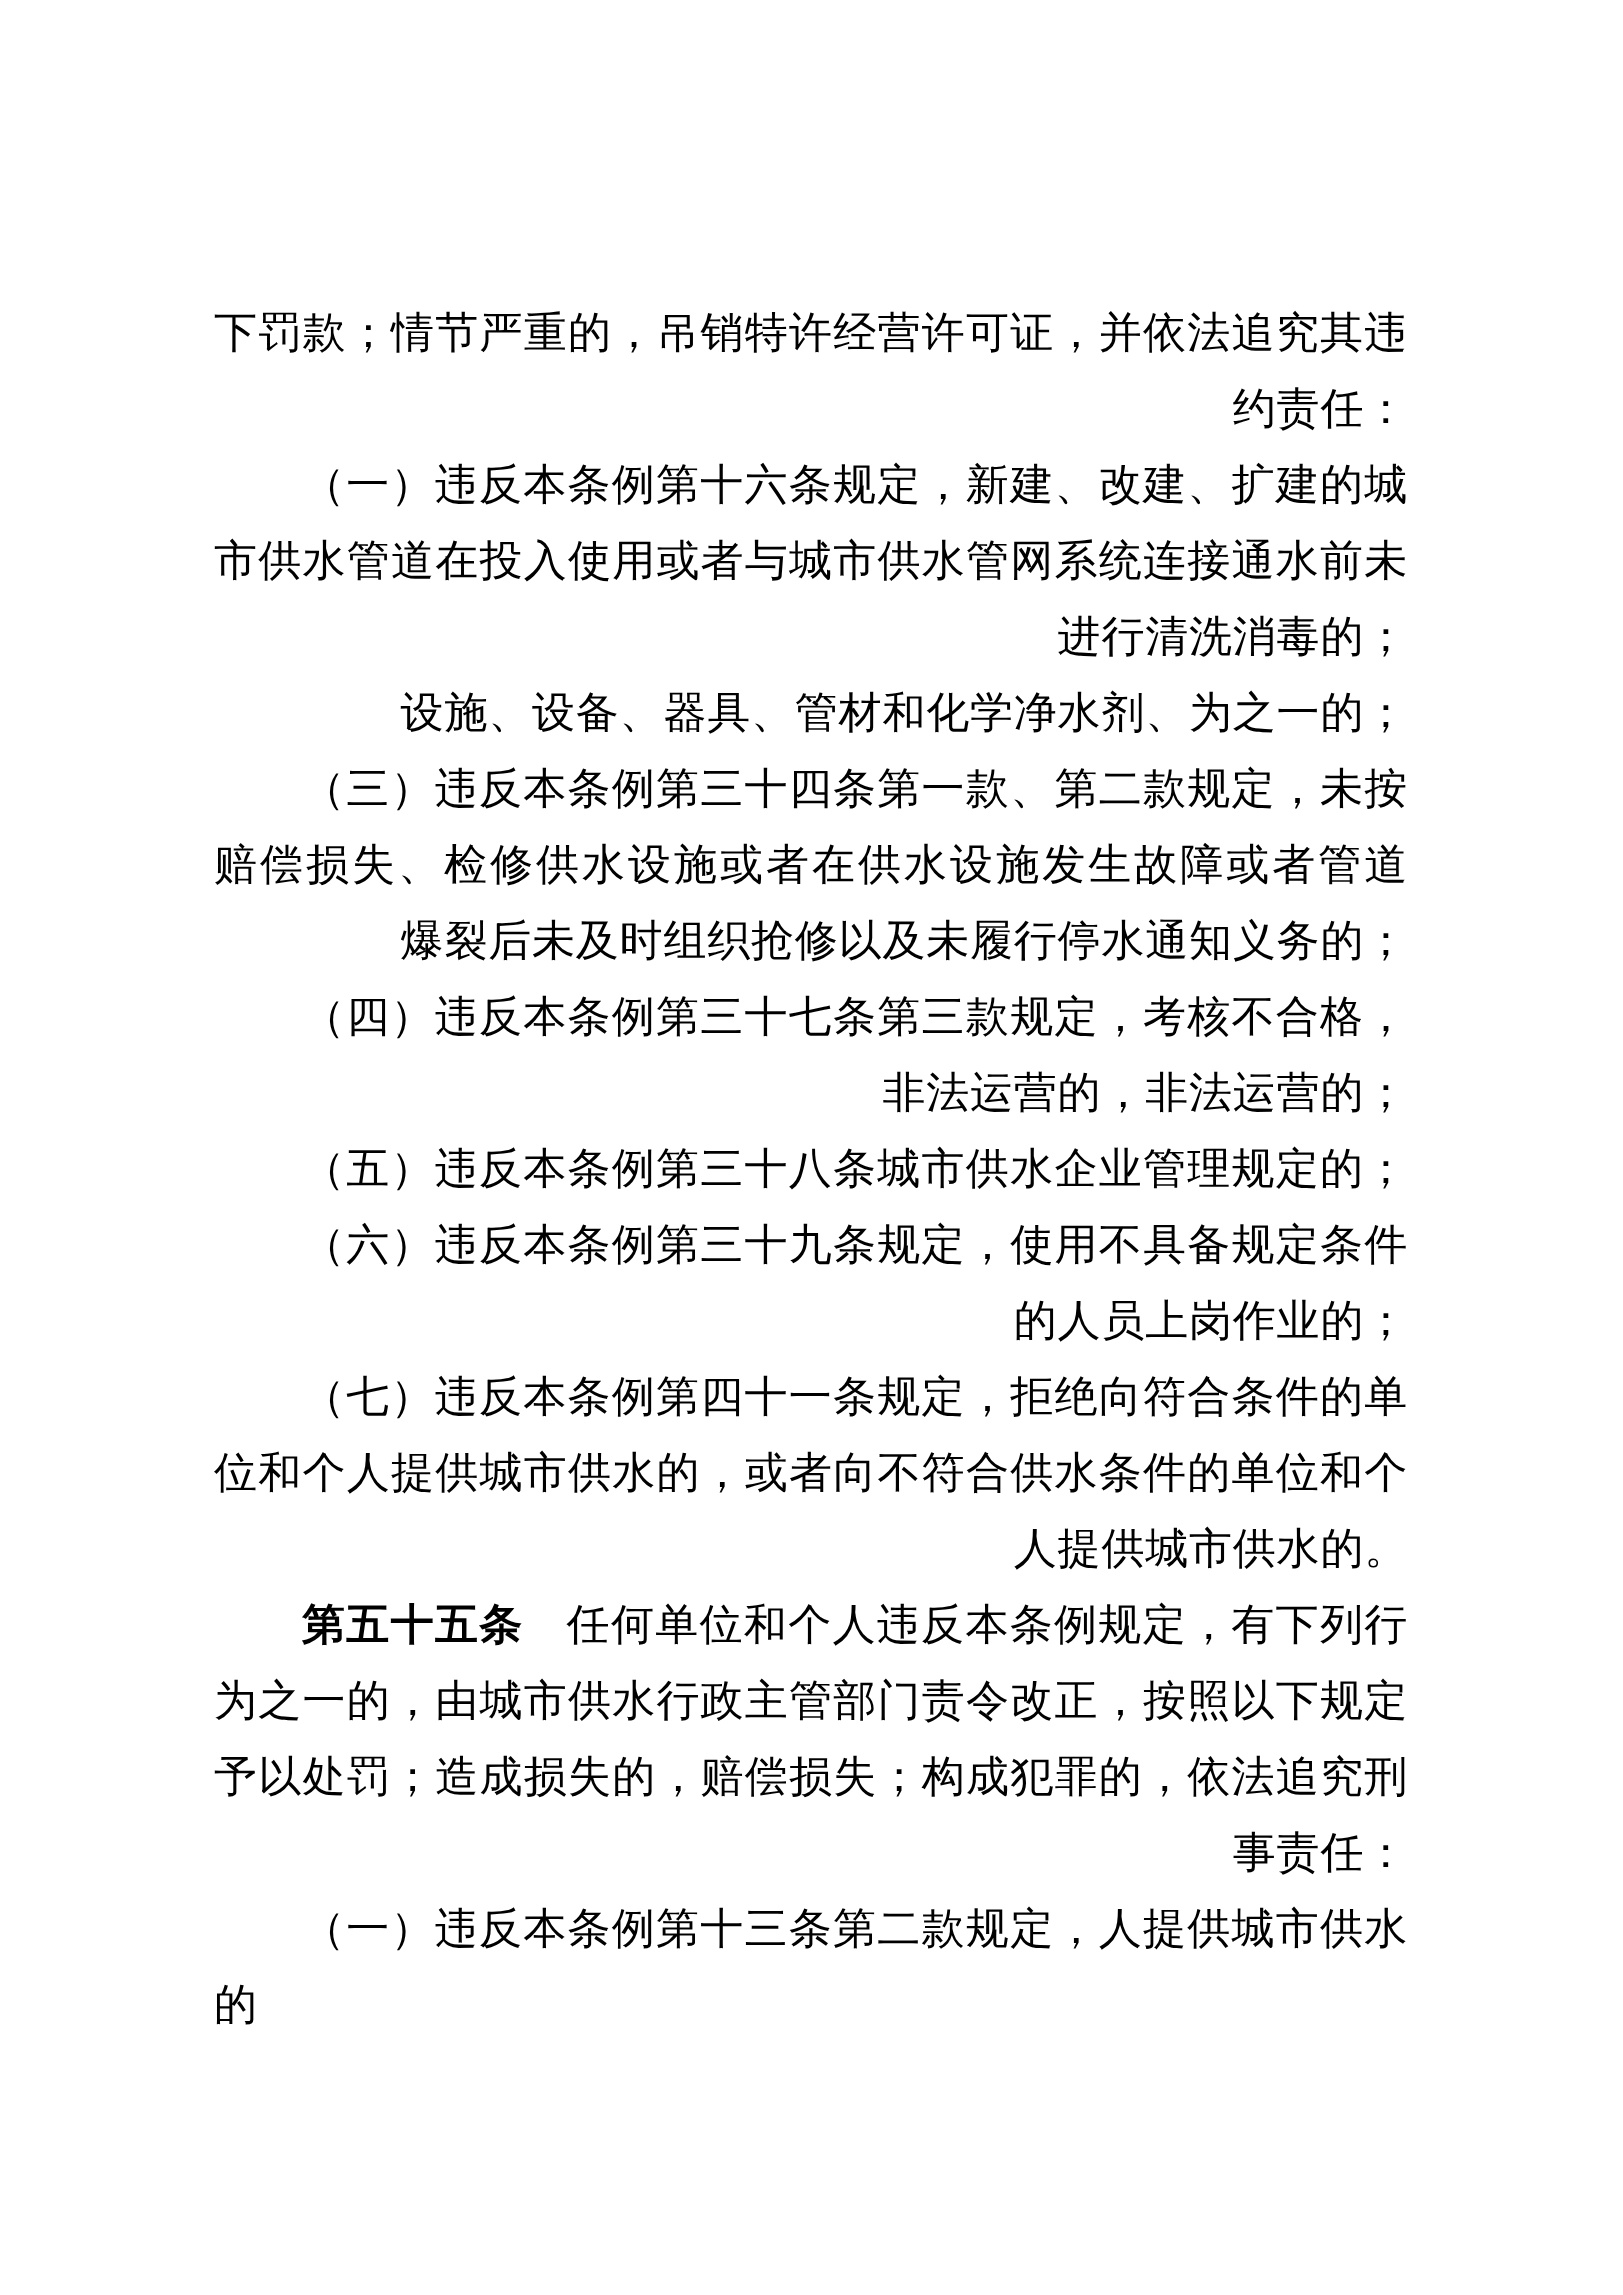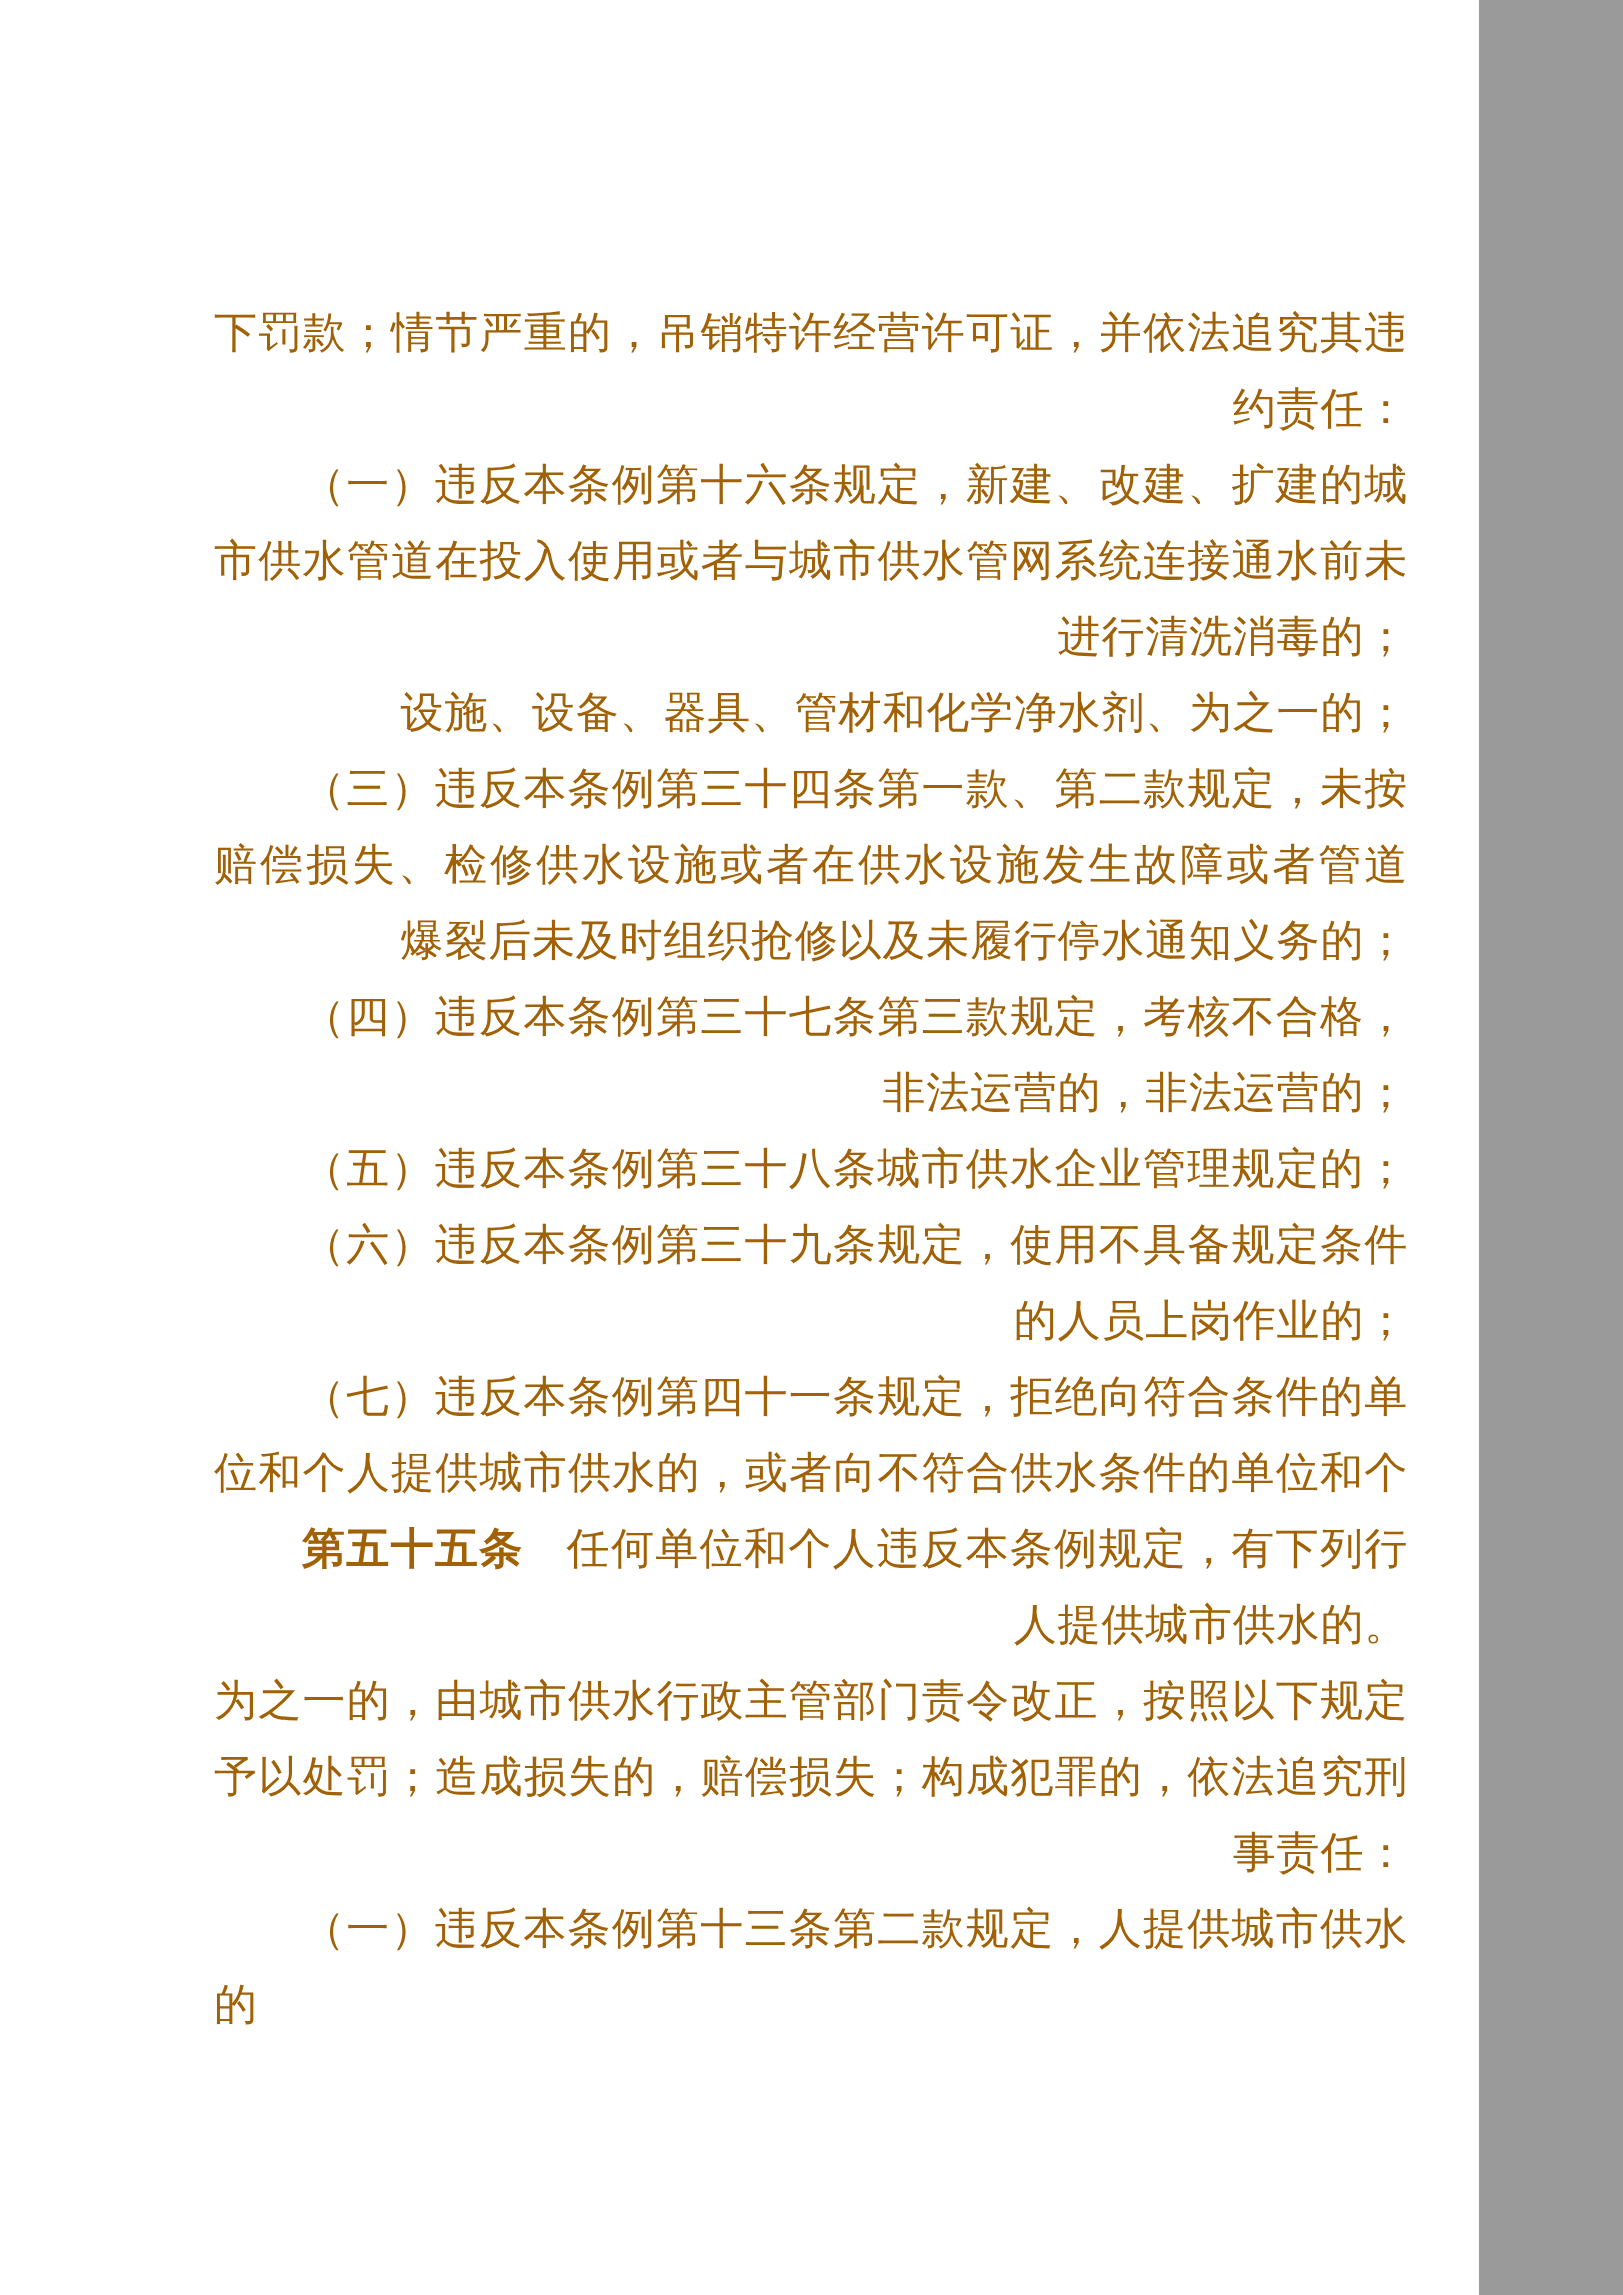--- a/index.html
+++ b/index.html
@@ -1,20 +1,20 @@
 <!DOCTYPE html>
 <html style="font-size:13px"><head>
 <meta charset="utf-8">
 <style>
   html,body{margin:0;padding:0;background:#9a9a9a;}
   .page{
     position:relative;
-    width:1479px;height:2295px;
+    width:1623px;height:2295px;
     background:#ffffff;
-    color:#a16207;
+    color:#000000;
     font-family:"Liberation Serif", serif;
     overflow:hidden;
   }
   .textblock{
     position:absolute;
     left:214px;top:295px;width:1194px;
     font-size:43px;
     line-height:76px;
     letter-spacing:0.8px;
   }
@@ -49,25 +49,25 @@
     <p class="ln j ind">（四）违反本条例第三十七条第三款规定，考核不合格，</p>
     <p class="ln l">非法运营的，非法运营的；</p>
 
     <p class="ln j ind">（五）违反本条例第三十八条城市供水企业管理规定的；</p>
 
     <p class="ln j ind">（六）违反本条例第三十九条规定，使用不具备规定条件</p>
     <p class="ln l">的人员上岗作业的；</p>
 
     <p class="ln j ind">（七）违反本条例第四十一条规定，拒绝向符合条件的单</p>
     <p class="ln j">位和个人提供城市供水的，或者向不符合供水条件的单位和个</p>
+    <p class="ln l">人提供城市供水的。</p>
+
     <p class="ln j ind">
       <b class="article-label">第五十五条</b><span>任何单位和个人违反本条例规定，有下列行</span>
     </p>
-
-    <p class="ln l">人提供城市供水的。</p>
     <p class="ln j">为之一的，由城市供水行政主管部门责令改正，按照以下规定</p>
     <p class="ln j">予以处罚；造成损失的，赔偿损失；构成犯罪的，依法追究刑</p>
     <p class="ln l">事责任：</p>
 
     <p class="ln j ind">（一）违反本条例第十三条第二款规定，人提供城市供水的</p>
 
   </div>
 </div>
 
 

